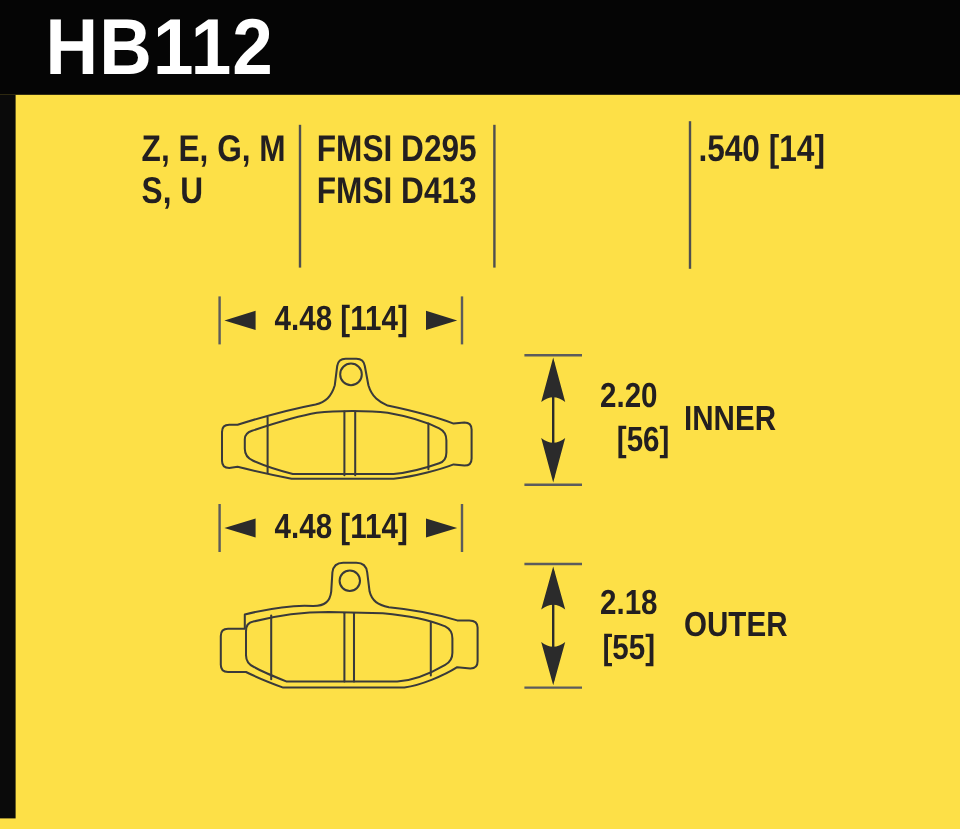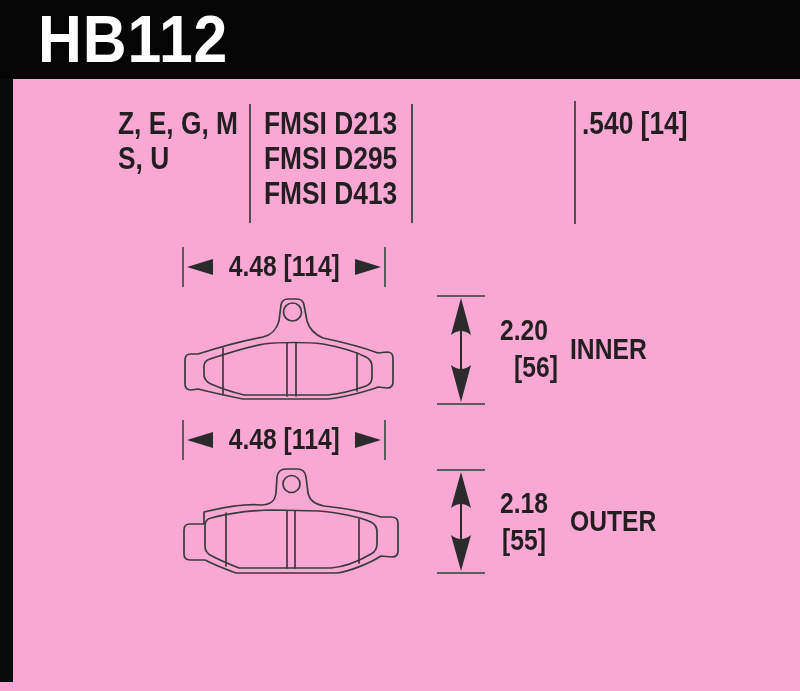--- a/index.html
+++ b/index.html
@@ -1,17 +1,17 @@
 <!DOCTYPE html>
 <html><head>
 <meta charset="utf-8">
 <style>
   html,body { margin:0; padding:0; background:#ffffff; }
   .sheet {
-    position:relative; width:800px; height:691px; background:#f9a8d4;
+    position:relative; width:800px; height:691px; background:#fde047;
     font-family:"Liberation Sans", sans-serif; color:#231f20; overflow:hidden;
   }
   
   .cx  { display:inline-block; transform:scaleX(.85); white-space:nowrap; }
   .cxl { transform-origin:0 50%; }
   .cxc { transform-origin:50% 50%; }
 
   .topbar {
     position:absolute; left:0; top:0; width:800px; height:79px; background:#050505;
   }
@@ -77,21 +77,20 @@
   </header>
   <div class="leftbar"></div>
 
   <section class="codes">
     <div class="col col-compounds">
       <div><span class="cx cxl">Z, E, G, M</span></div>
       <div><span class="cx cxl">S, U</span></div>
     </div>
     <div class="vdiv d1"></div>
     <div class="col col-fmsi">
-      <div><span class="cx cxl">FMSI D213</span></div>
       <div><span class="cx cxl">FMSI D295</span></div>
       <div><span class="cx cxl">FMSI D413</span></div>
     </div>
     <div class="vdiv d2"></div>
     <div class="vdiv d3"></div>
     <div class="thickness">
       <span class="cx cxl">.540 [14]</span>
     </div>
   </section>
 

